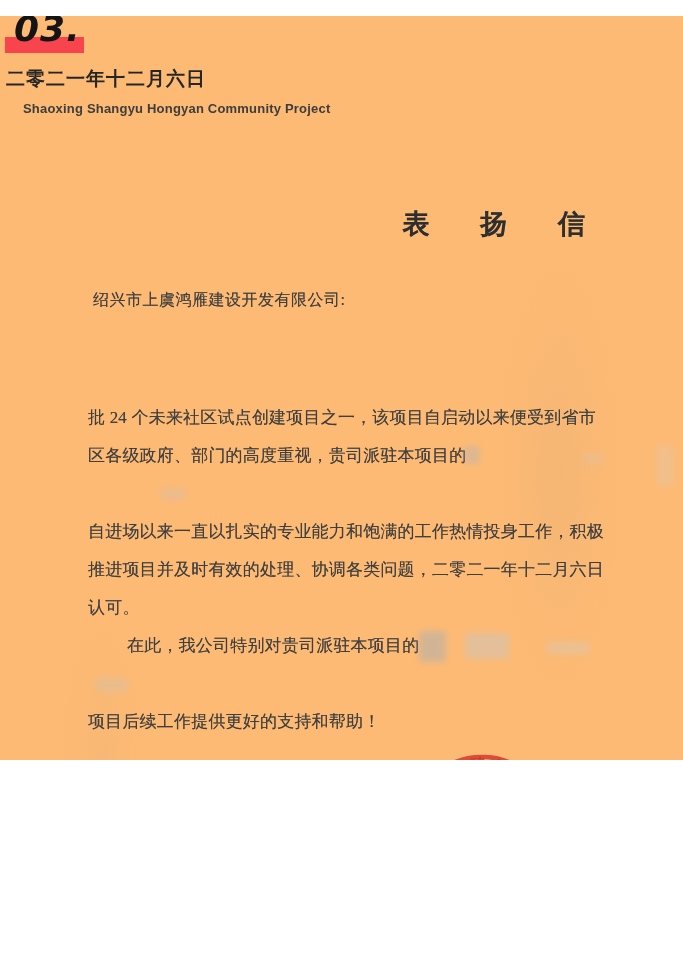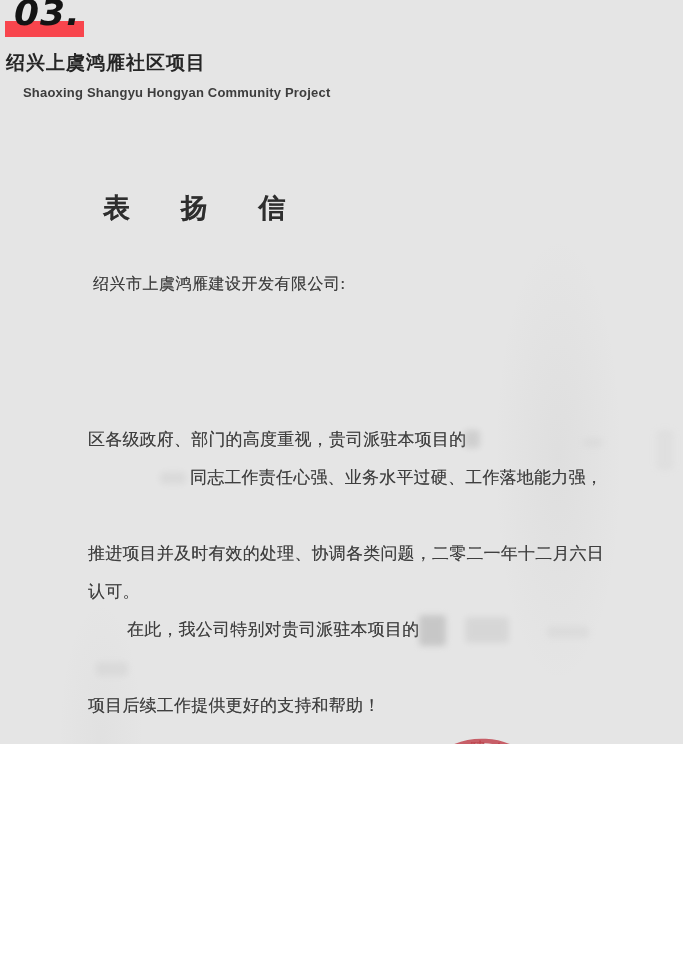--- a/index.html
+++ b/index.html
@@ -1,18 +1,18 @@
 <!DOCTYPE html>
 <html><head>
 <meta charset="utf-8">
 <style>
   html,body{margin:0;padding:0;background:#ffffff;}
   #page{
-    position:relative;width:683px;height:744px;background:#e5e5e5;
-    overflow:hidden;font-family:"Liberation Sans",sans-serif;
+    position:relative;width:683px;height:744px;background:#fdba74;
+    overflow:hidden;font-family:"Liberation Sans",sans-serif;margin-top:16px;
   }
   
   .accent-bar{position:absolute;left:5px;top:21px;width:79px;height:16px;z-index:0;}
   .section-number{
     position:absolute;left:14px;top:-8px;z-index:1;
     font-family:"DejaVu Sans",sans-serif;font-style:italic;font-weight:900;
     font-size:36px;color:#141414;letter-spacing:1px;
   }
   .title-zh{
     position:absolute;left:6px;top:50px;font-weight:700;font-size:19px;
@@ -29,21 +29,21 @@
       radial-gradient(closest-side at 85% 40%, rgba(120,120,120,0.06), rgba(0,0,0,0) 70%),
       radial-gradient(closest-side at 10% 75%, rgba(120,120,120,0.04), rgba(0,0,0,0) 70%);
     pointer-events:none;
   }
   .letter-text{
     font-family:"Liberation Serif","DejaVu Serif",serif;
     color:#3f3f3f;text-shadow:0 0 0.5px rgba(70,70,70,0.65);
     white-space:nowrap;
   }
   .letter-title{
-    position:absolute;left:103px;top:190px;width:504px;text-align:left;
+    position:absolute;left:103px;top:190px;width:504px;text-align:right;
     font-size:27px;font-weight:700;letter-spacing:22px;color:#2e2e2e;
   }
   .salutation{position:absolute;left:93px;top:274px;font-size:16px;letter-spacing:0.5px;}
   .body-line{position:absolute;font-size:17px;letter-spacing:0.2px;line-height:24px;}
   .signature{position:absolute;left:338px;top:811px;font-size:18px;letter-spacing:0.8px;}
   .date-line{position:absolute;left:405px;top:848px;font-size:18px;letter-spacing:1.5px;}
   
   .redact{position:absolute;border-radius:4px;filter:blur(3px);pointer-events:none;}
   
   .seal{
@@ -54,31 +54,32 @@
   .seal .arc-name{font-size:16px;font-weight:700;letter-spacing:5.5px;fill:#cf3a46;}
   .seal .serial{font-size:8px;font-weight:700;letter-spacing:1.6px;fill:#cf3a46;}
 </style>
 </head>
 <body>
 
 <div id="page">
 
   <div class="accent-bar" style="background:#f8454d;"></div>
   <div class="section-number">03.</div>
-  <div class="title-zh">绍兴上虞鸿雁社区项目</div>
+  <div class="title-zh">二零二一年十二月六日</div>
   <div class="title-en">Shaoxing Shangyu Hongyan Community Project</div>
 
   <div class="scan-texture"></div>
 
   <div class="letter-text letter-title">表 扬 信</div>
 
   <div class="letter-text salutation">绍兴市上虞鸿雁建设开发有限公司:</div>
 
+  <div class="letter-text body-line" style="left:88px;top:390px;">批 24 个未来社区试点创建项目之一，该项目自启动以来便受到省市</div>
   <div class="letter-text body-line" style="left:88px;top:428px;">区各级政府、部门的高度重视，贵司派驻本项目的</div>
-  <div class="letter-text body-line" style="left:190px;top:466px;">同志工作责任心强、业务水平过硬、工作落地能力强，</div>
+  <div class="letter-text body-line" style="left:88px;top:504px;">自进场以来一直以扎实的专业能力和饱满的工作热情投身工作，积极</div>
   <div class="letter-text body-line" style="left:88px;top:542px;">推进项目并及时有效的处理、协调各类问题，二零二一年十二月六日</div>
   <div class="letter-text body-line" style="left:88px;top:580px;">认可。</div>
   <div class="letter-text body-line" style="left:127px;top:618px;">在此，我公司特别对贵司派驻本项目的</div>
   <div class="letter-text body-line" style="left:88px;top:694px;">项目后续工作提供更好的支持和帮助！</div>
 
   <div class="redact" style="left:464px;top:430px;width:16px;height:18px;background:#b5b5b5;opacity:.45;"></div>
   <div class="redact" style="left:583px;top:438px;width:20px;height:9px;background:#c9c9c9;opacity:.25;"></div>
   <div class="redact" style="left:160px;top:472px;width:26px;height:12px;background:#c0c0c0;opacity:.3;"></div>
   <div class="redact" style="left:419px;top:615px;width:27px;height:31px;background:#b0b0b0;opacity:.55;"></div>
   <div class="redact" style="left:465px;top:617px;width:44px;height:26px;background:#c6c6c6;opacity:.45;"></div>

